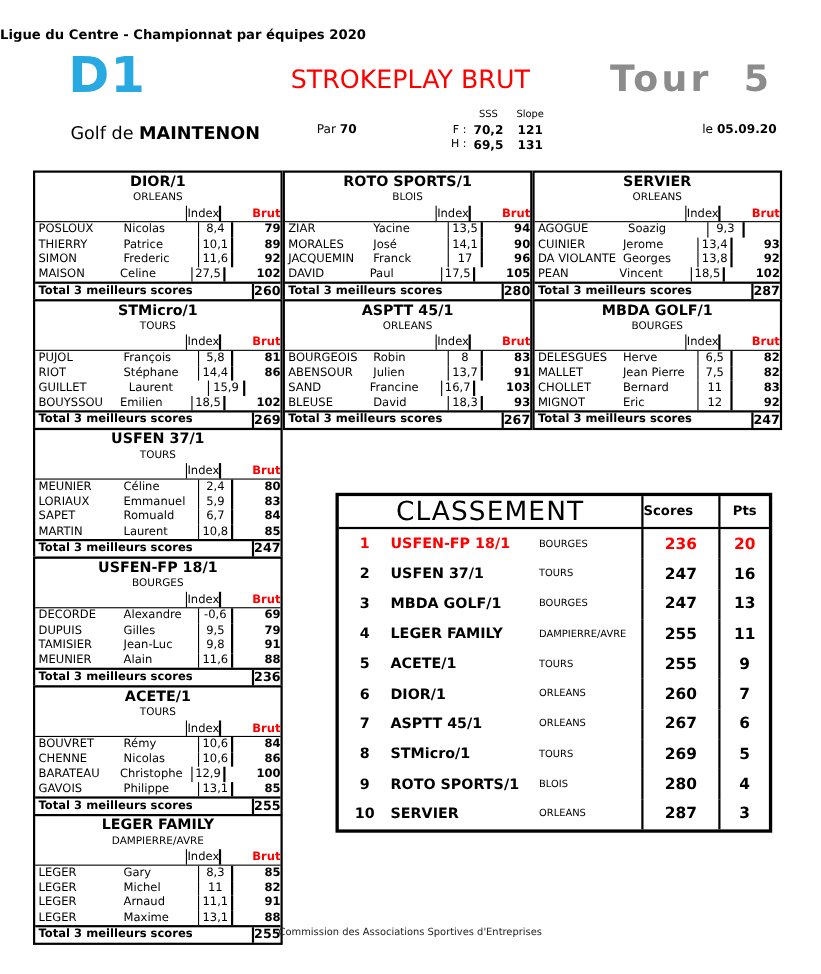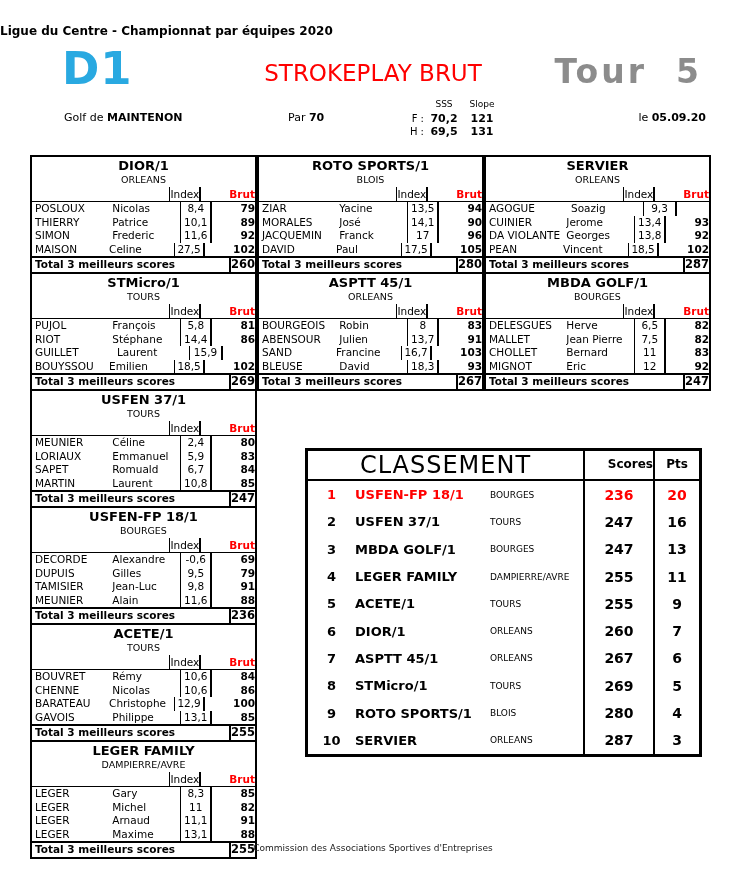--- a/index.html
+++ b/index.html
@@ -7,21 +7,21 @@
         font-family:"DejaVu Sans","Liberation Sans",sans-serif;color:#000;overflow:hidden;}
 
   
   .doc-title{position:absolute;top:24px;left:0;width:100%;text-align:left;
              font-size:12px;font-weight:bold;}
   .division{position:absolute;left:62px;top:42px;font-size:45px;font-weight:bold;letter-spacing:1px;}
   .competition{position:absolute;top:60px;left:0;width:100%;text-align:center;
                font-size:23px;font-weight:normal;}
   .round{position:absolute;top:52px;right:44px;font-size:33px;font-weight:bold;
          letter-spacing:3px;white-space:pre;}
-  .golf-line{position:absolute;left:64px;top:111px;font-size:11px;}
+  .golf-line{position:absolute;left:64px;top:111px;font-size:16px;}
   .par-line{position:absolute;left:288px;top:111px;font-size:11px;}
   .rating-block{position:absolute;left:398px;top:98px;font-size:11px;}
   .rating-row{display:flex;height:13.5px;line-height:13.5px;}
   .r-label{width:26px;text-align:right;font-size:10px;}
   .r-sss{width:40px;text-align:center;}
   .r-slope{width:36px;text-align:center;}
   .r-head{font-size:9px;font-weight:normal;}
   .date-line{position:absolute;top:111px;right:40px;font-size:11px;}
   .b{font-weight:bold;}
 
@@ -42,21 +42,21 @@
   .label-row .c-index{font-weight:normal;}
   .total-row{display:flex;height:14px;line-height:13px;border-top:2px solid #000;font-size:10.5px;gap:20px;}
   .t-label{width:189px;padding-left:3px;font-weight:bold;box-sizing:border-box;white-space:nowrap;}
   .t-value{flex:1;text-align:center;border-left:2px solid #000;font-weight:bold;font-size:11.5px;}
 
   
   .classement{position:absolute;left:305px;top:448px;width:397px;height:309px;
               border:3px solid #000;box-sizing:border-box;display:flex;flex-direction:column;background:#fff;}
   .cl-header{display:flex;height:30px;border-bottom:2px solid #000;box-sizing:border-box;flex:none;}
   .cl-h-main{width:275px;text-align:center;font-size:24px;font-weight:normal;line-height:28px;letter-spacing:1px;}
-  .cl-h-scores{width:70px;border-left:2px solid #000;box-sizing:border-box;text-align:right;
+  .cl-h-scores{width:70px;border-left:2px solid #000;box-sizing:border-box;text-align:left;
                font-size:12px;font-weight:bold;line-height:27px;}
   .cl-h-pts{flex:1;border-left:2px solid #000;box-sizing:border-box;text-align:center;
             font-size:12px;font-weight:bold;line-height:27px;}
   .cl-body{flex:1;display:flex;flex-direction:column;}
   .cl-row{flex:1;display:flex;align-items:stretch;}
   .cl-rank{width:47px;text-align:center;font-weight:bold;font-size:13px;align-self:center;}
   .cl-team{width:135px;font-weight:bold;font-size:13px;align-self:center;white-space:nowrap;}
   .cl-city{width:93px;font-size:9px;align-self:center;white-space:nowrap;}
   .cl-score{width:70px;border-left:2px solid #000;box-sizing:border-box;text-align:center;
             font-weight:bold;font-size:14px;display:flex;align-items:center;justify-content:center;}

